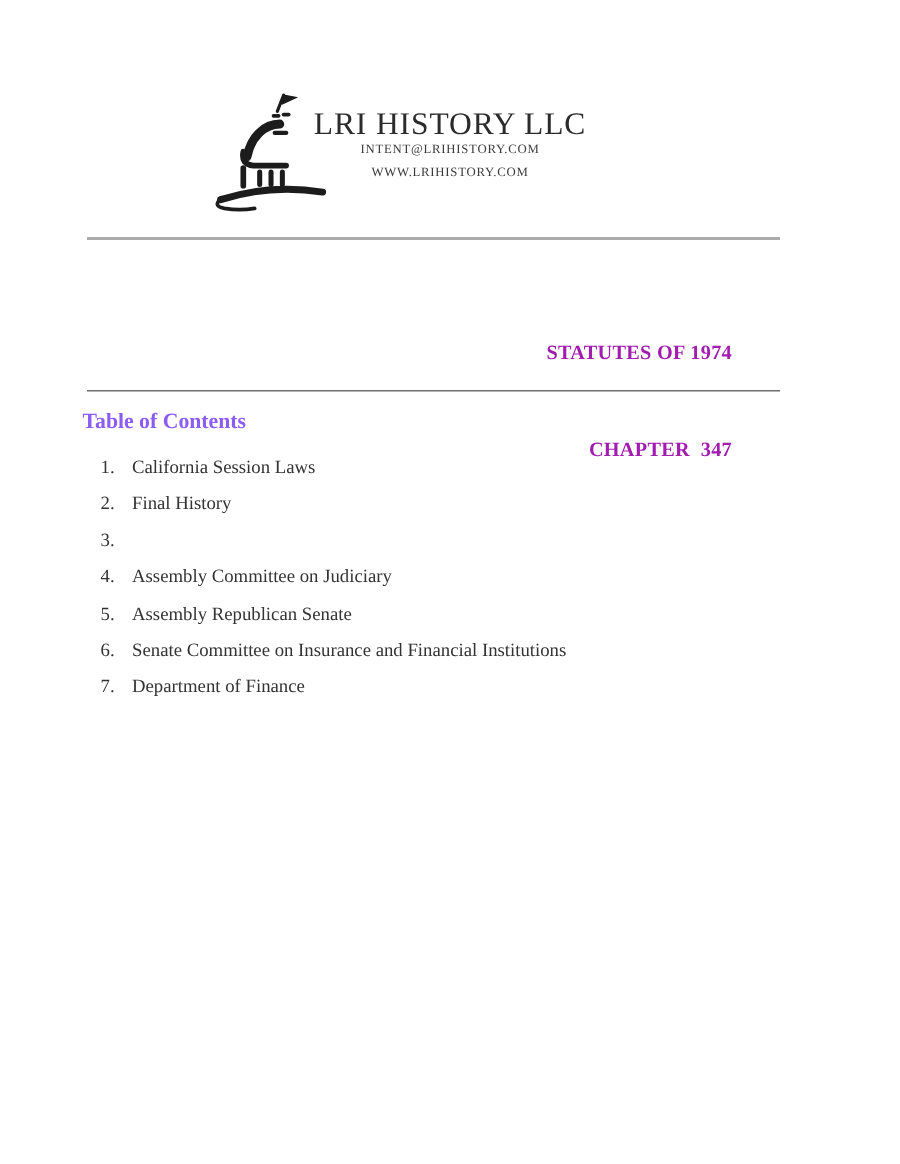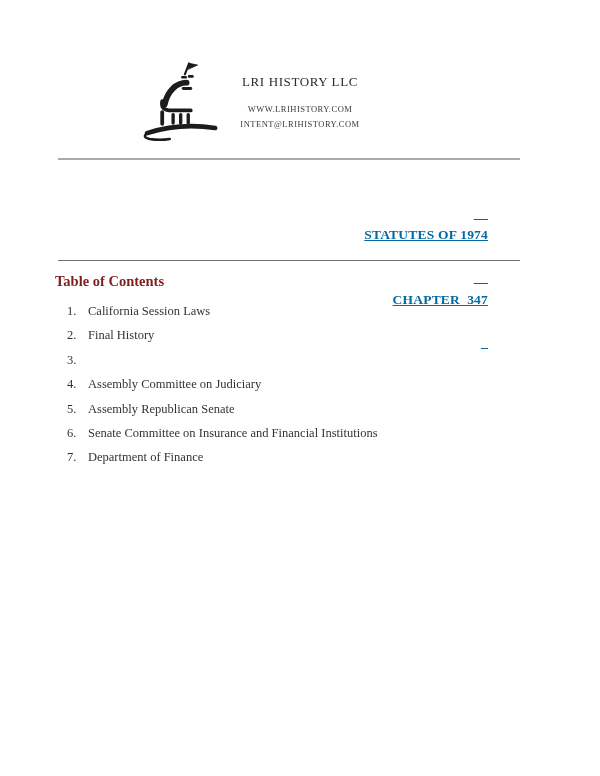--- a/index.html
+++ b/index.html
@@ -28,25 +28,25 @@
   .logo svg { width: 100%; height: 100%; }
 
   .letterhead-text {
     position: absolute;
     left: 150px;
     top: 72px;
     width: 300px;
     text-align: center;
   }
   .company {
-    font-size: 13px;
+    font-size: 21px;
     letter-spacing: 0.6px;
     color: #2b2b2b;
     line-height: 20px;
-    margin-bottom: 10px;
+    margin-bottom: 0;
     white-space: nowrap;
   }
   .contact {
     font-size: 8.5px;
     letter-spacing: 0.5px;
     line-height: 15px;
     color: #3a3a3a;
     white-space: nowrap;
   }
 
@@ -65,34 +65,33 @@
   
   .statute {
     position: absolute;
     right: 112px;
     top: 181px;
     text-align: right;
     font-weight: bold;
     font-size: 13.5px;
     line-height: 21.5px;
     letter-spacing: 0.2px;
-    color: #0369a1;
+    color: #a21caf;
     white-space: pre;
-    text-decoration: underline;
   }
 
   
   .toc-title {
     position: absolute;
     left: 55px;
     top: 273px;
     margin: 0;
     font-size: 14.5px;
     font-weight: bold;
-    color: #7f1d1d;
+    color: #8b5cf6;
   }
   .toc-list {
     position: absolute;
     left: 67px;
     top: 303px;
     margin: 0;
     padding: 0;
     list-style: none;
   }
   .toc-item {
@@ -140,22 +139,22 @@
 
           <path d="M12,87 C40,78 68,77 93,81" stroke-width="5.5"></path>
 
           <path d="M13,86 q-8,6 2,8 q12,2 24,0" stroke-width="3"></path>
         </g>
       </svg>
     </div>
 
     <div class="letterhead-text">
       <div class="company">LRI HISTORY LLC</div>
+      <div class="contact">INTENT@LRIHISTORY.COM</div>
       <div class="contact">WWW.LRIHISTORY.COM</div>
-      <div class="contact">INTENT@LRIHISTORY.COM</div>
     </div>
   </header>
 
   <hr class="rule rule-top">
   <hr class="rule rule-bottom">
 
   <section class="statute">
     <div>STATUTES OF 1974</div>
     <div>CHAPTER  347</div>
   </section>

